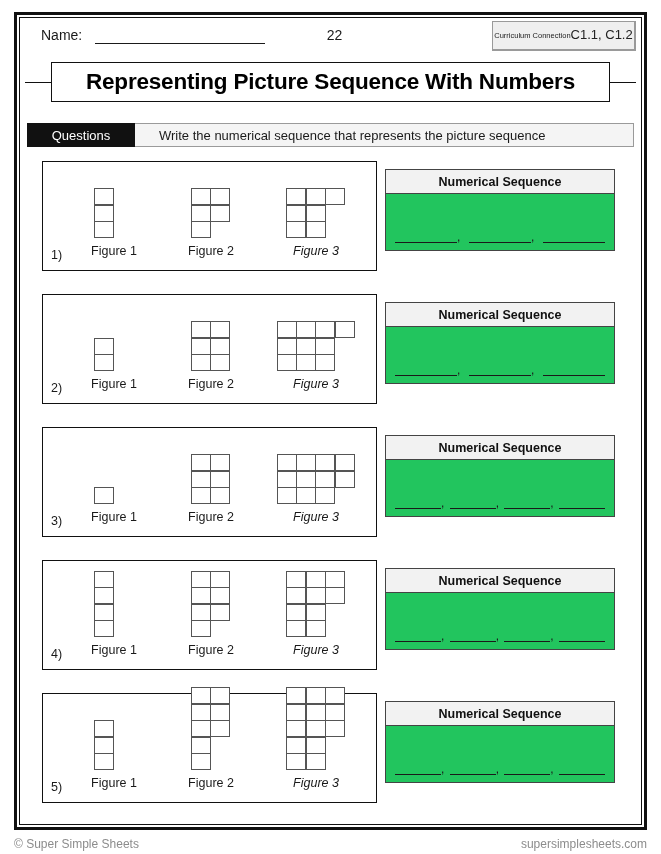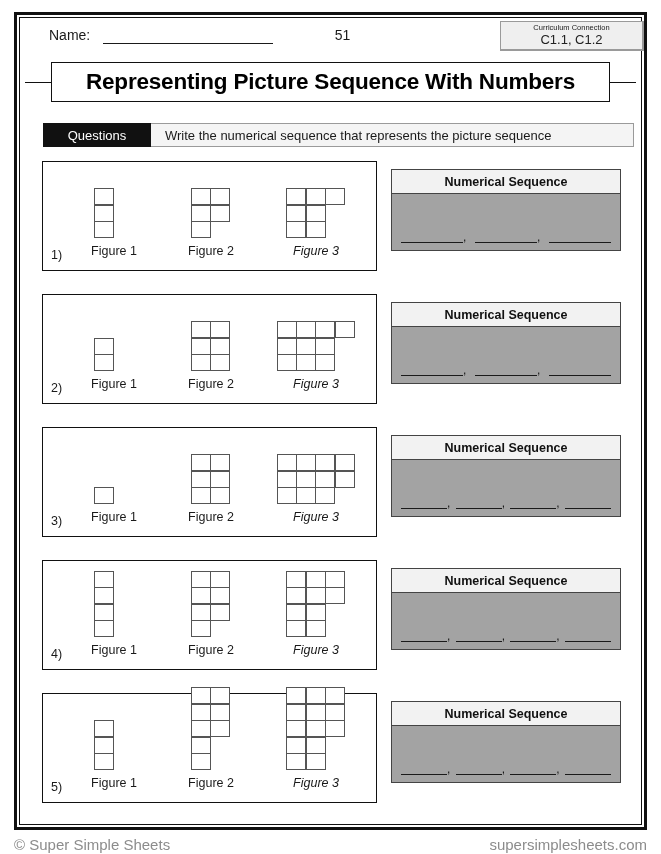--- a/index.html
+++ b/index.html
@@ -25,21 +25,21 @@
   }
   .page-frame-inner {
     position: absolute;
     left: 2px; top: 2px; right: 2px; bottom: 2px;
     border: 1px solid #111111;
   }
 
   
   .header-row {
     position: absolute;
-    left: 12px; top: 0;
+    left: 4px; top: 0;
     width: 100%;
     height: 46px;
     text-decoration: underline;
   }
   .name-label {
     position: absolute;
     left: 20px;
     top: 12px;
     font-size: 14px;
     color: #1a1a1a;
@@ -64,21 +64,21 @@
     position: absolute;
     right: 12px;
     top: 6px;
     width: 144px;
     height: 30px;
     background: #efefef;
     border: 1px solid #9a9a9a;
     border-right-width: 2px;
     border-bottom-width: 2px;
     display: flex;
-    flex-direction: column;
+    flex-direction: row;
     align-items: center;
     justify-content: center;
     line-height: 1.25;
   }
   .curriculum-title { font-size: 7.5px; color: #222; }
   .curriculum-codes { font-size: 13px; color: #222; }
 
   
   .title-wrap {
     position: absolute;
@@ -115,41 +115,40 @@
   }
 
   
   .instruction-bar {
     position: absolute;
     left: 10px;
     right: 10px;
     top: 108px;
     height: 24px;
     display: flex;
-    margin-left: 16px;
   }
   .instruction-tag {
     width: 108px;
     background: #111111;
     color: #ffffff;
     font-size: 13px;
     display: flex;
     align-items: center;
     justify-content: center;
   }
   .instruction-text {
     flex: 1;
     background: #f4f4f4;
     border: 1px solid #9a9a9a;
     border-left: none;
     font-size: 13px;
     color: #1a1a1a;
     display: flex;
     align-items: center;
-    padding-left: 14px;
+    padding-left: 24px;
   }
 
   
   .questions {
     position: absolute;
     left: 10px;
     right: 10px;
     top: 146px;
   }
   .question-row {
@@ -212,26 +211,26 @@
     position: absolute;
     left: 8px;
     bottom: 8px;
     font-size: 12.5px;
     color: #1a1a1a;
   }
 
   
   .answer-panel {
     position: absolute;
-    right: 13px;
+    right: 19px;
     top: 8px;
     width: 230px;
     height: 82px;
     border: 1.6px solid #444444;
-    background: #a3a3a3;
+    background: #22c55e;
   }
   .answer-header {
     height: 24px;
     background: #f2f2f2;
     border-bottom: 1.6px solid #444444;
     display: flex;
     align-items: center;
     justify-content: center;
     font-size: 12.5px;
     font-weight: bold;
@@ -260,34 +259,34 @@
   
   .footer {
     position: absolute;
     left: 14px;
     right: 14px;
     top: 836px;
     height: 16px;
     display: flex;
     justify-content: space-between;
     align-items: center;
-    font-size: 15px;
+    font-size: 12px;
     color: #8c8c8c;
   }
 </style>
 </head>
 <body>
 
 <div class="page-frame">
   <div class="page-frame-inner"></div>
 
   <div class="header-row">
     <div class="name-label">Name:</div>
     <div class="name-line"></div>
-    <div class="page-number">51</div>
+    <div class="page-number">22</div>
     <div class="curriculum-box">
       <div class="curriculum-title">Curriculum Connection</div>
       <div class="curriculum-codes">C1.1, C1.2</div>
     </div>
   </div>
 
   <div class="title-wrap">
     <div class="title-rule"></div>
     <div class="title-box">
       <div class="title-text">Representing Picture Sequence With Numbers</div>

